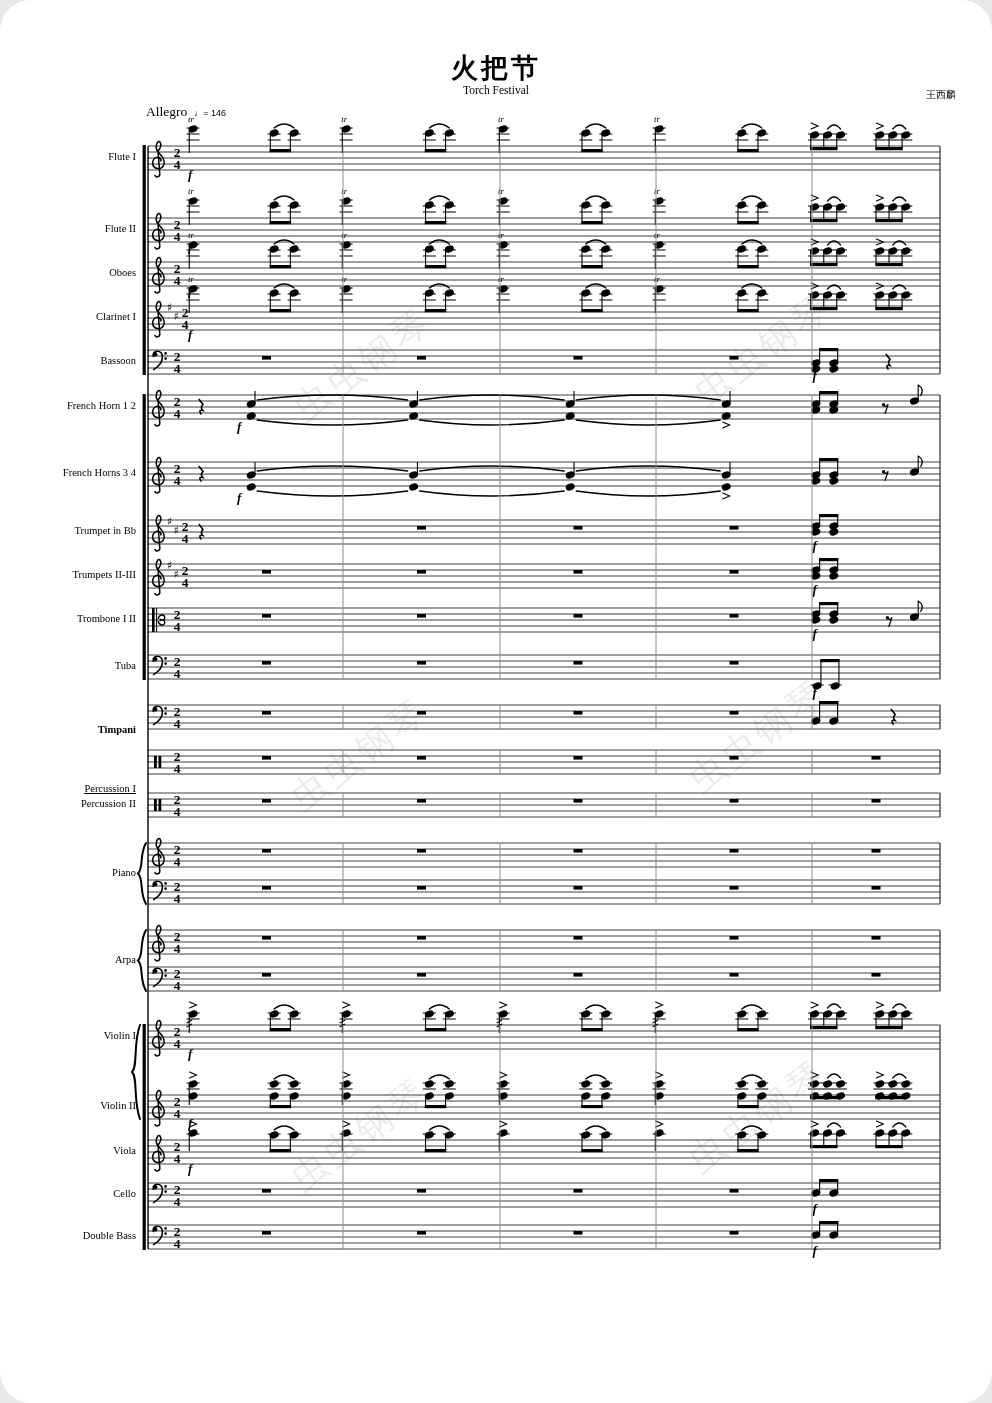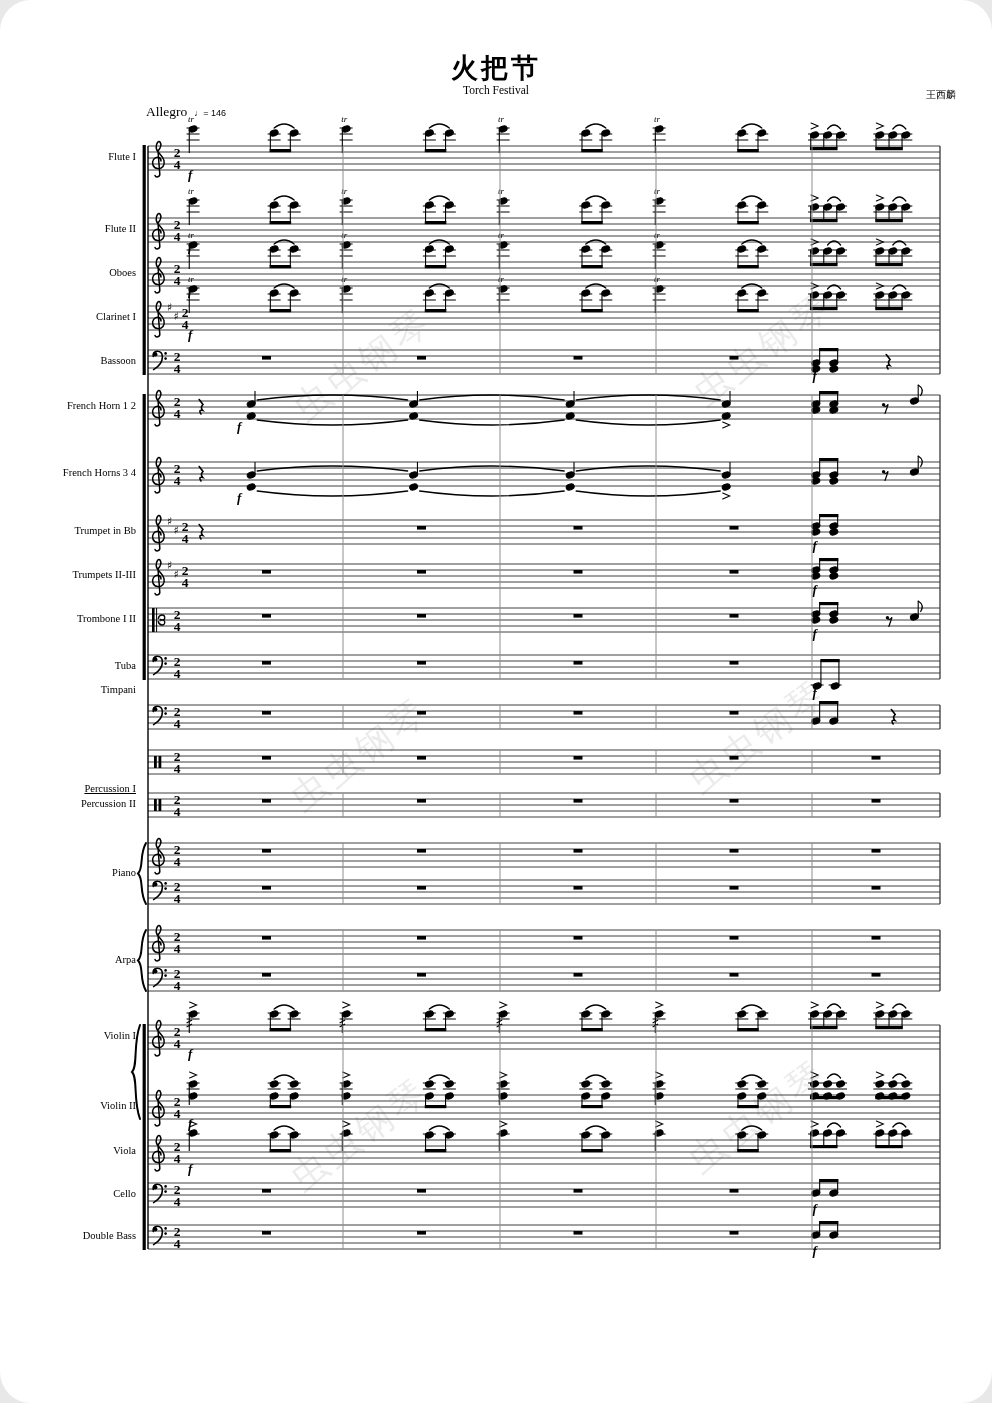--- a/index.html
+++ b/index.html
@@ -32,21 +32,21 @@
       <div style="top: 223px;">Flute II</div>
       <div style="top: 267px;">Oboes</div>
       <div style="top: 311px;">Clarinet I</div>
       <div style="top: 355px;">Bassoon</div>
       <div style="top: 400px;">French Horn 1 2</div>
       <div style="top: 467px; text-align: right;">French Horns 3 4</div>
       <div style="top: 525px;">Trumpet in Bb</div>
       <div style="top: 569px;">Trumpets II-III</div>
       <div style="top: 613px;">Trombone I II</div>
       <div style="top: 660px;">Tuba</div>
-      <div style="top: 684px;">Timpani</div>
+      <div style="top: 724px; font-weight: bold;">Timpani</div>
       <div style="top: 783px; text-decoration: underline;">Percussion I</div>
       <div style="top: 798px;">Percussion II</div>
       <div style="top: 867px;">Piano</div>
       <div style="top: 954px;">Arpa</div>
       <div style="top: 1030px;">Violin I</div>
       <div style="top: 1100px;">Violin II</div>
       <div style="top: 1145px;">Viola</div>
       <div style="top: 1188px;">Cello</div>
       <div style="top: 1230px;">Double Bass</div>
     </div>

